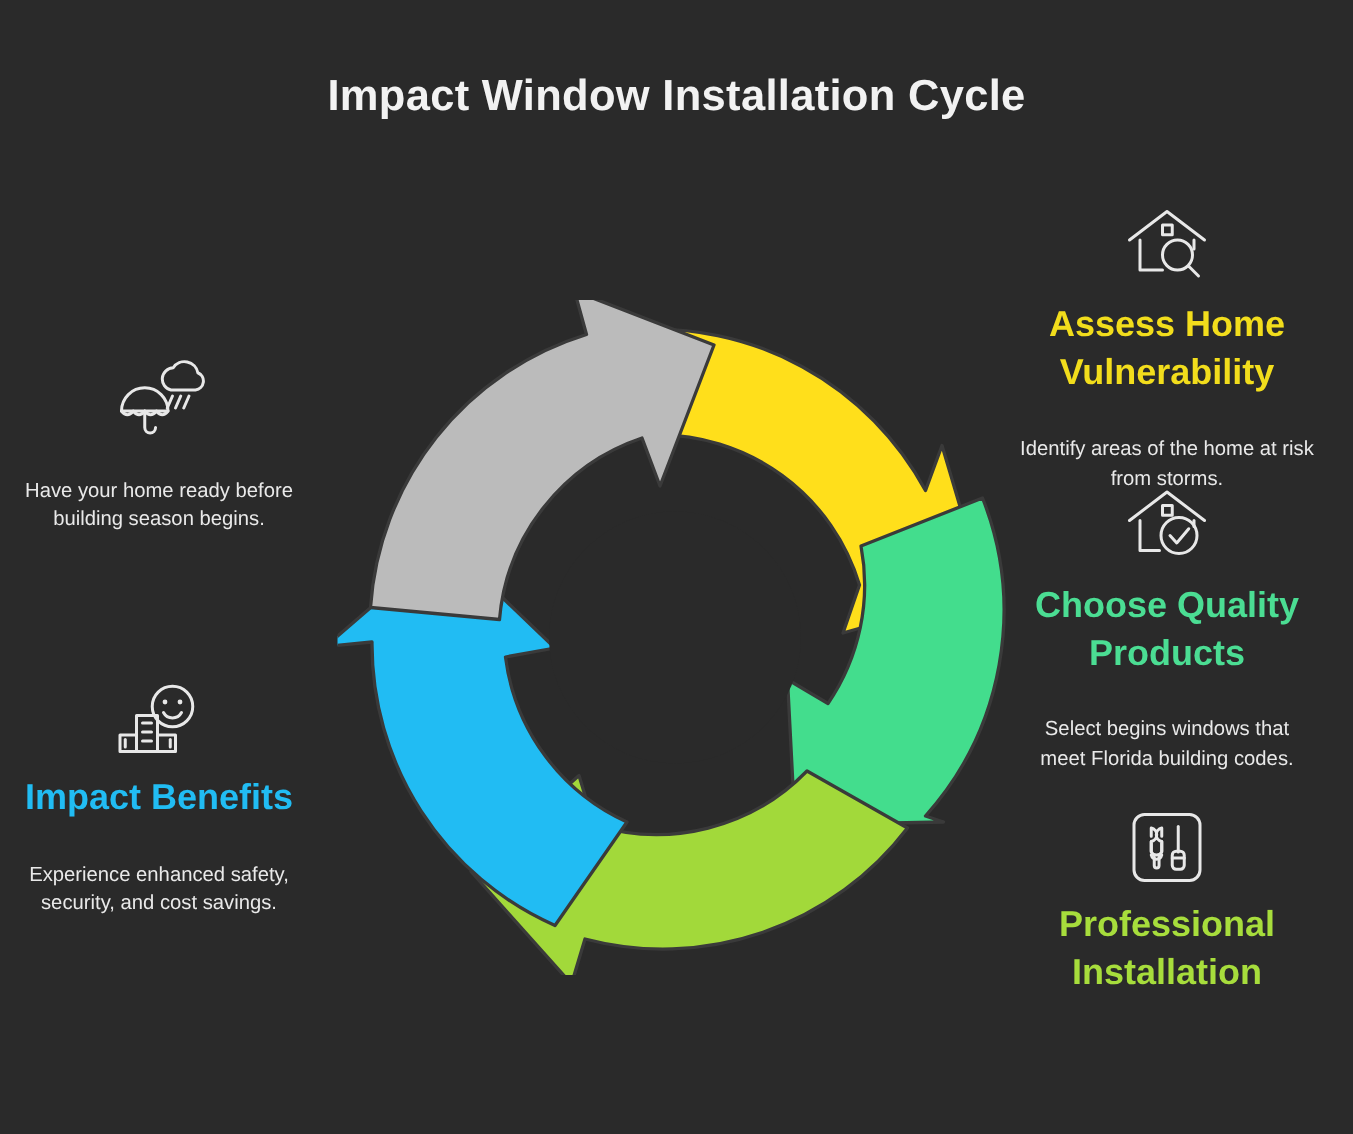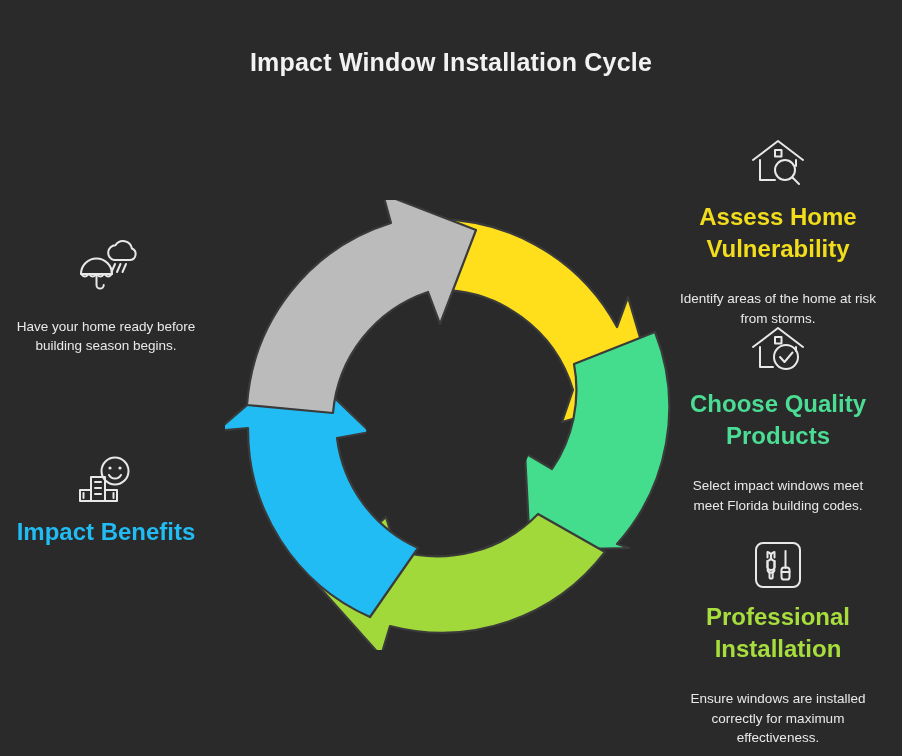--- a/index.html
+++ b/index.html
@@ -11,21 +11,21 @@
   }
   #infographic{
     position:relative;
     width:902px; height:756px;
     background:#2a2a2a;
   }
   #page-title{
     position:absolute;
     top:48px; left:0; width:902px;
     text-align:center;
-    font-size:25px;
+    font-size:29px;
     font-weight:bold;
     color:#f2f2f2;
     letter-spacing:.2px;
   }
   
   #cycle-wheel{
     position:absolute;
     left:225px; top:200px;
     width:450px; height:450px;
   }
@@ -166,20 +166,21 @@
           <path d="M18 27 h6"></path>
           <path d="M18 33 h6"></path>
           <path d="M18 39 h6"></path>
           <path d="M3 35 h11 v11 h-11 Z"></path>
           <path d="M6.5 38 v5"></path>
           <path d="M28 35 h12 v11 h-12 Z"></path>
           <path d="M36.5 38 v5"></path>
         </svg>
       </div>
       <div class="step-title" style="color:#21bcf3">Impact Benefits</div>
+      <div class="step-desc">Experience enhanced safety, security, and cost savings.</div>
     </div>
 
   </div>
 
   <div class="step-col" id="col-right">
 
     <div class="step" id="step-assess">
       <div class="step-icon">
         <svg width="58" height="52" viewBox="0 0 58 52" fill="none" stroke="#e8e8e8" stroke-width="2" stroke-linecap="round" stroke-linejoin="round">
 
@@ -204,39 +205,38 @@
         <svg width="58" height="52" viewBox="0 0 58 52" fill="none" stroke="#e8e8e8" stroke-width="2" stroke-linecap="round" stroke-linejoin="round">
           <path d="M4 22 L29 3 L54 22"></path>
           <rect x="26" y="12" width="6.5" height="6.5"></rect>
           <path d="M11 22 L11 42 L24 42"></path>
           <path d="M47 22 L47 26"></path>
           <circle cx="37" cy="32" r="12"></circle>
           <path d="M31 32 L35.5 37 L43.5 27.5"></path>
         </svg>
       </div>
       <div class="step-title" style="color:#4bdd93">Choose Quality Products</div>
-      <div class="step-desc">Select impact windows meet meet Florida building codes.</div>
+      <div class="step-desc">Select begins windows that meet Florida building codes.</div>
     </div>
 
     <div class="step" id="step-install">
       <div class="step-icon">
         <svg width="50" height="50" viewBox="0 0 50 50" fill="none" stroke="#e8e8e8" stroke-width="2" stroke-linecap="round" stroke-linejoin="round">
           <rect x="3" y="3" width="44" height="44" rx="7"></rect>
 
           <path d="M14.5 12 a4.6 4.6 0 0 1 0 9 l0 6.5 a3.6 3.6 0 0 0 0 0
                    M14.5 12 L14.5 17.5 M21.5 12 L21.5 17.5
                    M21.5 12 a4.6 4.6 0 0 0 0 9 L21.5 27.5"></path>
           <path d="M14.5 21 L14.5 28 a4 4 0 0 0 7 0 L21.5 21"></path>
           <path d="M14.5 30 a3.6 3.6 0 0 0 7 0"></path>
           <path d="M16.5 31.5 L16.5 37 a1.6 1.6 0 0 0 3.2 0 L19.7 31.5"></path>
 
           <path d="M32.5 11 L32.5 28"></path>
           <rect x="28.5" y="27.5" width="8" height="12" rx="2.6"></rect>
           <path d="M28.5 32 L36.5 32"></path>
         </svg>
       </div>
       <div class="step-title" style="color:#a7dd3c">Professional Installation</div>
-      <div class="step-desc">Ensure windows are installed correctly for maximum effectiveness.</div>
     </div>
 
   </div>
 
 </div>
 
 </body></html>

